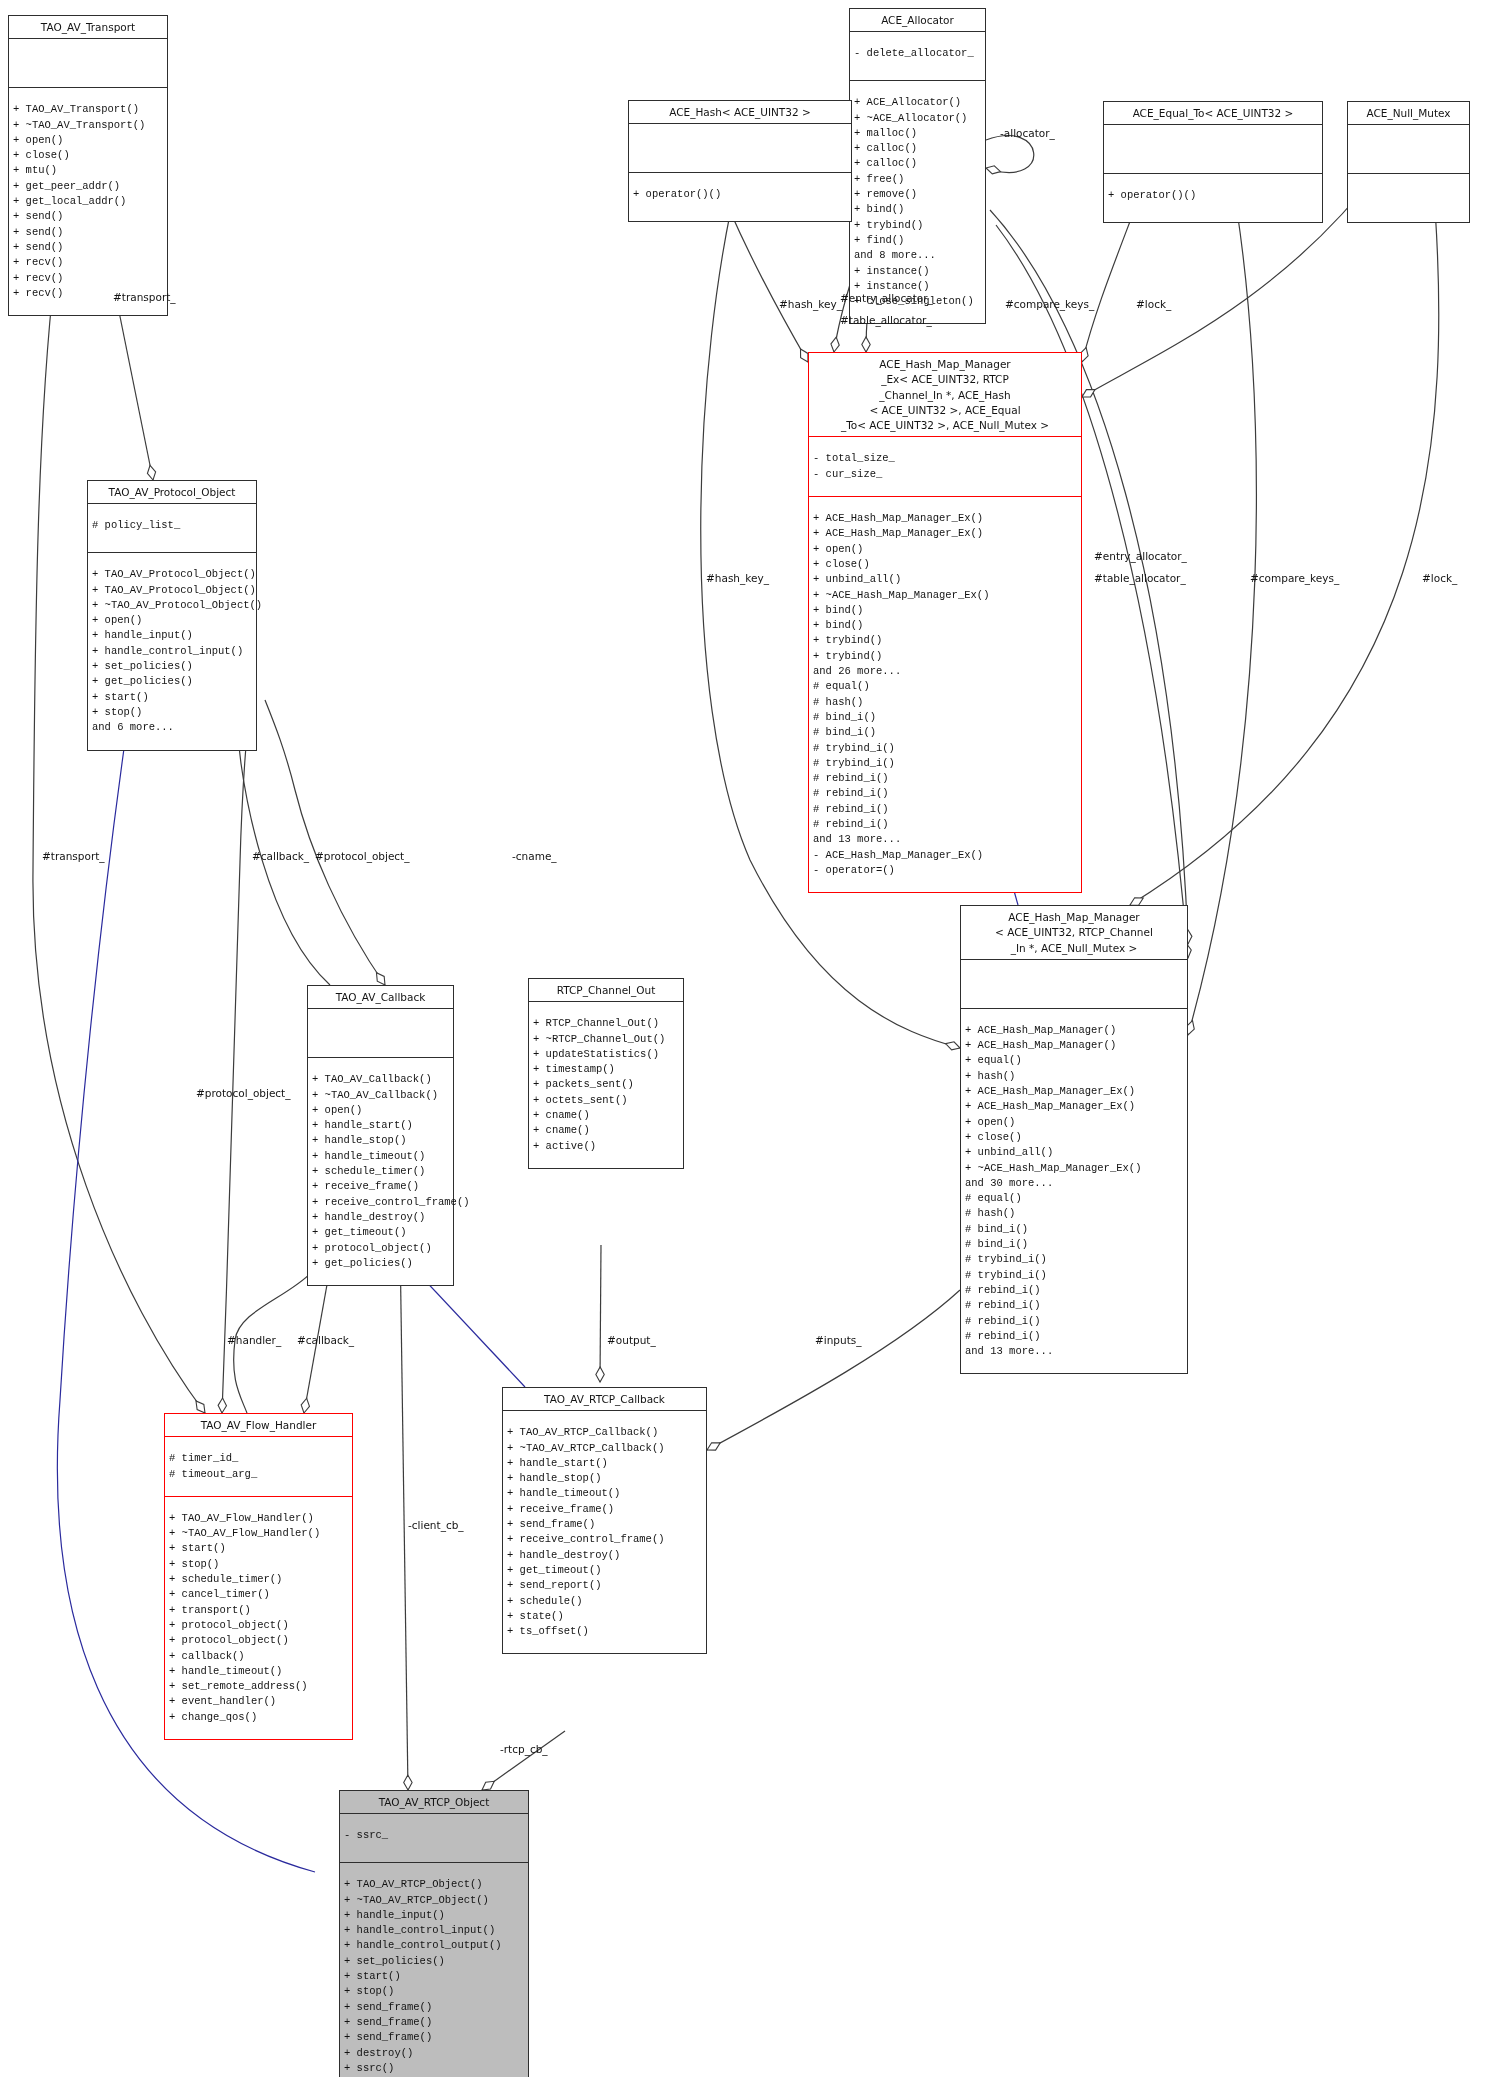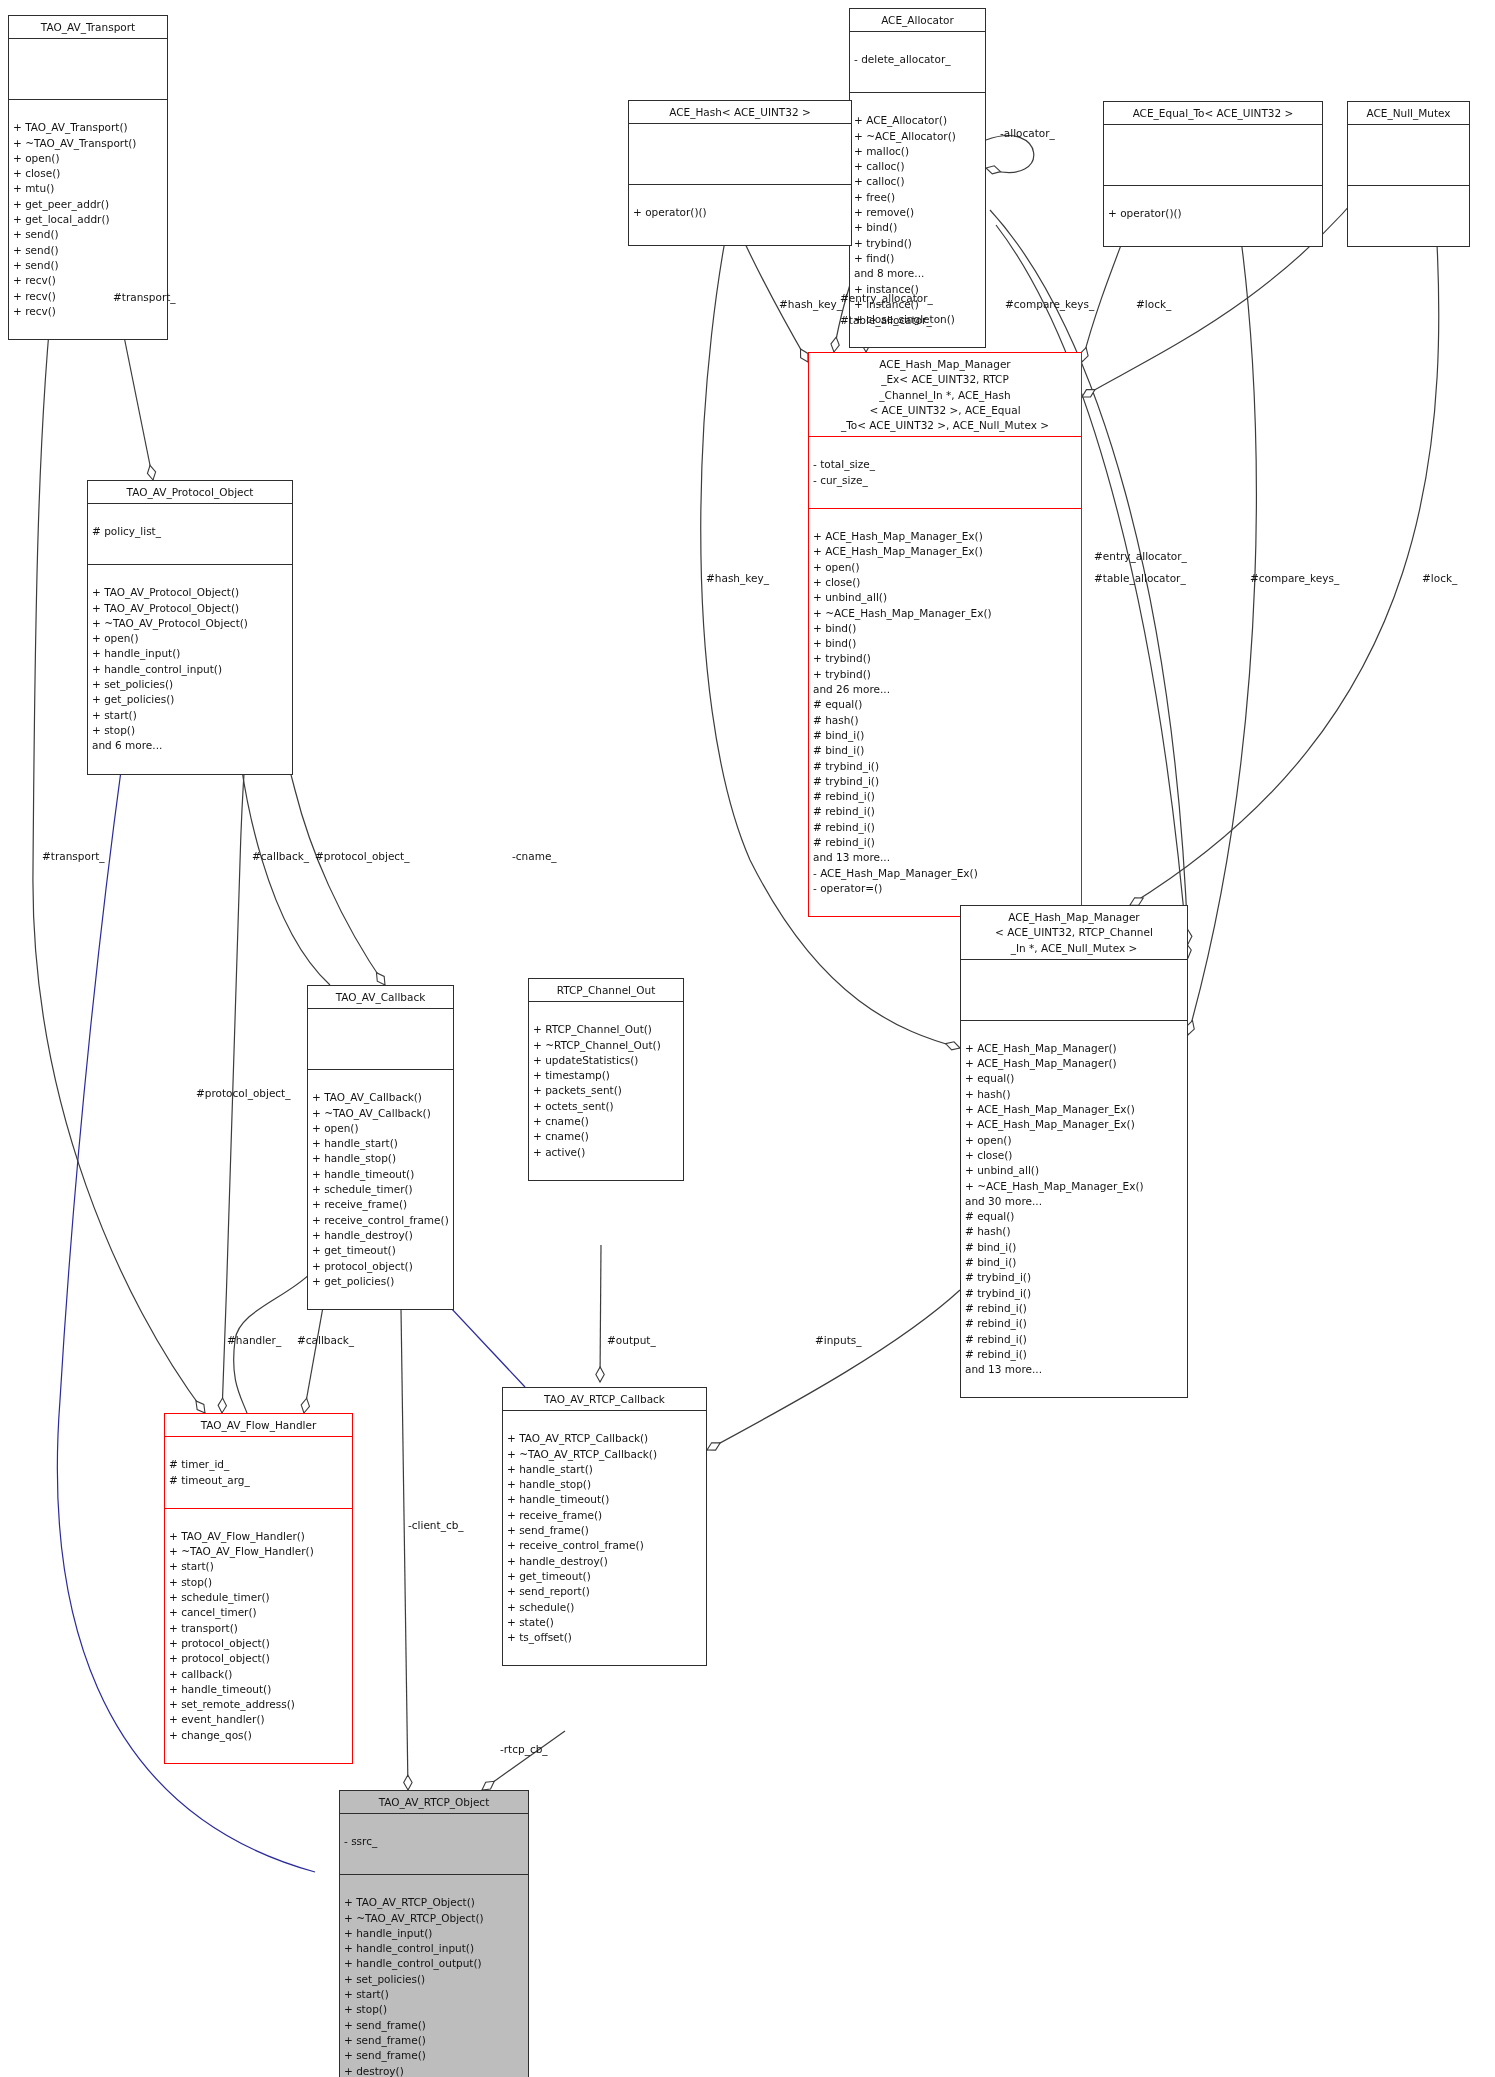--- a/index.html
+++ b/index.html
@@ -8,21 +8,21 @@
   svg.edges{position:absolute;left:0;top:0;pointer-events:none;}
   .edge{fill:none;stroke:var(--edge,#3c3c3c);stroke-width:1.2;}
   .iedge{fill:none;stroke:var(--inheritance,#2a2a9d);stroke-width:1.2;}
   .dia{fill:#fff;stroke:var(--edge,#3c3c3c);stroke-width:1.1;}
   .tri{fill:#fff;stroke:var(--inheritance,#2a2a9d);stroke-width:1.2;}
   .uml-box{position:absolute;background:#fff;border:1.4px solid var(--border,#2e2e2e);
            font-size:10.5px;color:#131313;box-sizing:border-box;}
   .uml-box.hl{border-color:var(--highlight,#f00);}
   .uml-box.filled{background:var(--node_fill,#bdbdbd);margin-left:24px;}
   .uml-title{text-align:center;padding:4px 3px 3px 3px;}
-  .comp{border-top:1.4px solid var(--border,#2e2e2e);padding:20px 4px;min-height:20px;}
+  .comp{border-top:1.4px solid var(--border,#2e2e2e);padding:14px 4px;min-height:20px;font-family:Liberation Mono, monospace;}
   .hl .comp{border-top-color:var(--highlight,#f00);}
   .ln{line-height:15.3px;white-space:nowrap;}
   .elabel{position:absolute;font-size:10.5px;color:#131313;white-space:nowrap;line-height:14px;}
 </style>
 </head>
 <body>
 
 <div class="stage">
 
   <svg class="edges" width="1495" height="2077" viewBox="0 0 1495 2077">
@@ -240,21 +240,21 @@
         <div class="ln"># rebind_i()</div>
         <div class="ln"># rebind_i()</div>
         <div class="ln"># rebind_i()</div>
         <div class="ln"># rebind_i()</div>
         <div class="ln">and 13 more...</div>
         <div class="ln">- ACE_Hash_Map_Manager_Ex()</div>
         <div class="ln">- operator=()</div>
       </div>
   </div>
 
-  <div class="uml-box" style="left:87px;top:480px;width:206px">
+  <div class="uml-box" style="left:87px;top:480px;width:170px">
     <div class="uml-title">
         <div class="ln">TAO_AV_Protocol_Object</div>
       </div>
     <div class="comp">
         <div class="ln"># policy_list_</div>
       </div>
     <div class="comp">
         <div class="ln">+ TAO_AV_Protocol_Object()</div>
         <div class="ln">+ TAO_AV_Protocol_Object()</div>
         <div class="ln">+ ~TAO_AV_Protocol_Object()</div>

